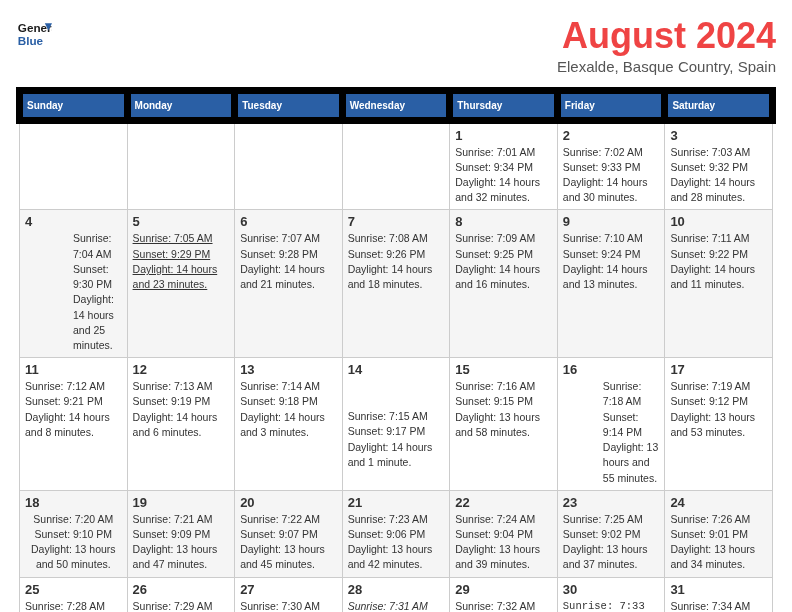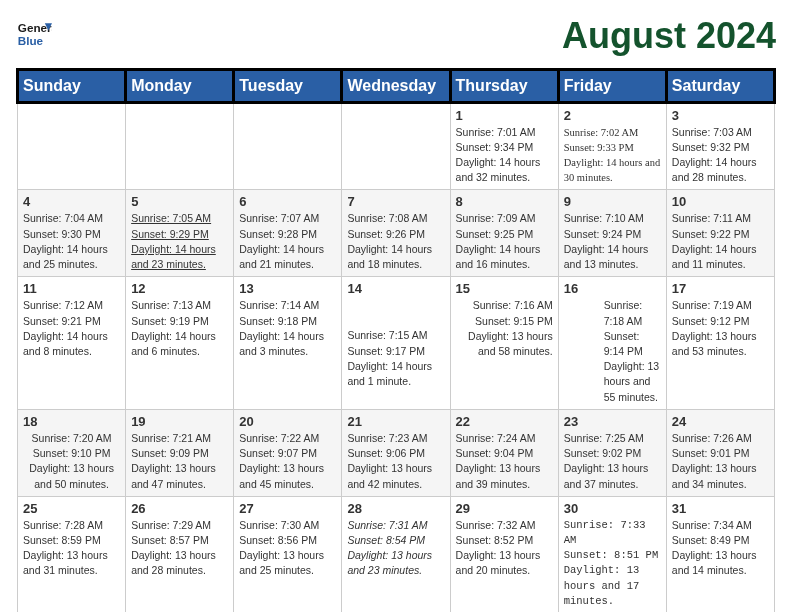--- a/index.html
+++ b/index.html
@@ -24,40 +24,40 @@
     .logo-icon {
       width: 36px;
       height: 36px;
     }
     .title-area {
       text-align: right;
     }
     .calendar-title {
       font-size: 36px;
       font-weight: bold;
-      color: #14532d;
+      color: #ef4444;
       line-height: 1.1;
     }
     .calendar-subtitle {
       font-size: 15px;
       color: #555;
       margin-top: 2px;
     }
     .calendar {
       width: 100%;
       border-collapse: collapse;
       font-size: 11px;
     }
     .calendar th {
       background-color: #2a5fa5;
       color: #fff;
       padding: 6px 4px;
       text-align: left;
-      font-size: 16px;
-      border: 3px solid #000000;
+      font-size: 10px;
+      border: 7px solid #000000;
     }
     .calendar td {
       border: 1px solid #ccc;
       vertical-align: top;
       padding: 4px 5px;
       min-height: 80px;
       width: 14.28%;
       background: #fff;
     }
     .calendar tr:nth-child(even) td {
@@ -100,20 +100,21 @@
 <div class="header-area">
   <div class="logo">
     <svg class="logo-icon" viewBox="0 0 40 40" xmlns="http://www.w3.org/2000/svg">
       <text x="2" y="18" font-family="Arial" font-weight="bold" font-size="13" fill="#1a1a1a">General</text>
       <text x="2" y="32" font-family="Arial" font-weight="bold" font-size="13" fill="#2a5fa5">Blue</text>
       <polygon points="32,8 40,8 36,16" fill="#2a5fa5"></polygon>
     </svg>
   </div>
   <div class="title-area">
     <div class="calendar-title">August 2024</div>
+    <div class="calendar-subtitle">Elexalde, Basque Country, Spain</div>
   </div>
 </div>
 
 <table class="calendar">
   <thead>
     <tr>
     <th>Sunday</th>
         <th>Monday</th>
         <th>Tuesday</th>
         <th>Wednesday</th>
@@ -129,35 +130,35 @@
         <td class="empty-cell"></td>
         <td class="empty-cell"></td>
         <td>
           <span class="day-number">1</span>
           <div class="day-info" style="white-space: pre-line;">Sunrise: 7:01 AM
 Sunset: 9:34 PM
 Daylight: 14 hours and 32 minutes.</div>
         </td>
         <td>
           <span class="day-number">2</span>
-          <div class="day-info" style="white-space: pre-line; font-family: Liberation Serif, serif;">Sunrise: 7:02 AM
+          <div class="day-info" style="white-space: pre-line;">Sunrise: 7:02 AM
 Sunset: 9:33 PM
 Daylight: 14 hours and 30 minutes.</div>
         </td>
         <td>
           <span class="day-number">3</span>
           <div class="day-info" style="white-space: pre-line;">Sunrise: 7:03 AM
 Sunset: 9:32 PM
 Daylight: 14 hours and 28 minutes.</div>
         </td>
       </tr>
       <tr>
         <td>
           <span class="day-number">4</span>
-          <div class="day-info" style="white-space: pre-line;">Sunrise: 7:04 AM
+          <div class="day-info" style="white-space: pre-line; margin-left: 48px;">Sunrise: 7:04 AM
 Sunset: 9:30 PM
 Daylight: 14 hours and 25 minutes.</div>
         </td>
         <td>
           <span class="day-number">5</span>
           <div class="day-info" style="white-space: pre-line; text-decoration: underline;">Sunrise: 7:05 AM
 Sunset: 9:29 PM
 Daylight: 14 hours and 23 minutes.</div>
         </td>
         <td>
@@ -211,21 +212,21 @@
 Daylight: 14 hours and 3 minutes.</div>
         </td>
         <td>
           <span class="day-number">14</span>
           <div class="day-info" style="white-space: pre-line; margin-top: 32px;">Sunrise: 7:15 AM
 Sunset: 9:17 PM
 Daylight: 14 hours and 1 minute.</div>
         </td>
         <td>
           <span class="day-number">15</span>
-          <div class="day-info" style="white-space: pre-line; text-align: right;">Sunrise: 7:16 AM
+          <div class="day-info" style="white-space: pre-line;">Sunrise: 7:16 AM
 Sunset: 9:15 PM
 Daylight: 13 hours and 58 minutes.</div>
         </td>
         <td>
           <span class="day-number">16</span>
           <div class="day-info" style="white-space: pre-line; margin-left: 40px;">Sunrise: 7:18 AM
 Sunset: 9:14 PM
 Daylight: 13 hours and 55 minutes.</div>
         </td>
         <td>

